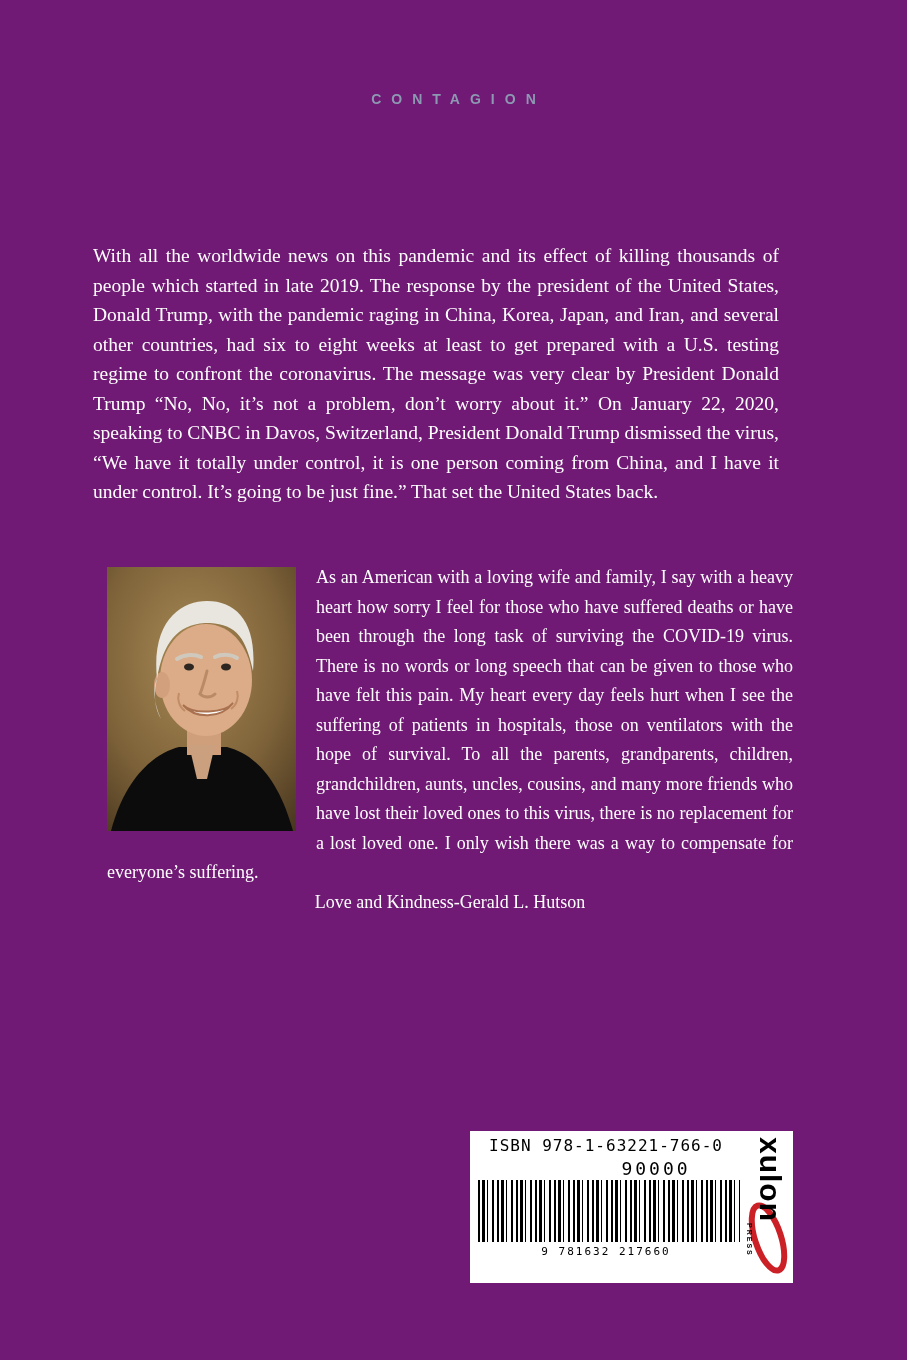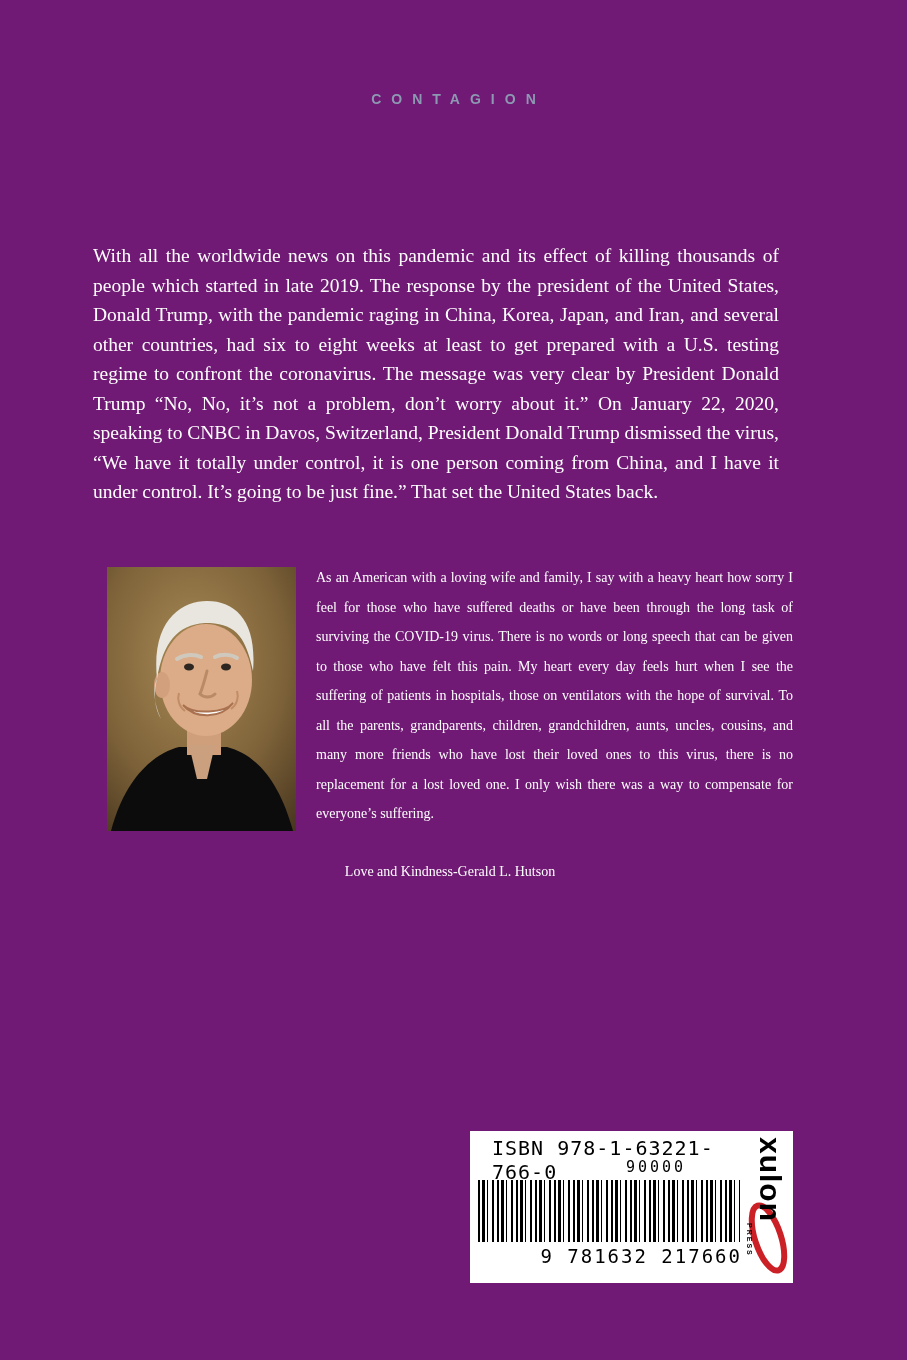--- a/index.html
+++ b/index.html
@@ -41,21 +41,21 @@
     line-height: 29.5px;
     text-align: justify;
   }
 
   
   .author-section {
     position: absolute;
     top: 563px; left: 107px;
     width: 686px;
     color: #ffffff;
-    font-size: 14px;
+    font-size: 18px;
     line-height: 29.5px;
   }
   .author-photo {
     float: left;
     width: 189px;
     height: 264px;
     margin: 4px 20px 26px 0;
     overflow: hidden;
   }
   .author-photo svg { display: block; width: 100%; height: 100%; }
@@ -68,52 +68,52 @@
     left: 470px; top: 1131px;
     width: 323px; height: 152px;
     background: #ffffff;
     color: #000000;
     font-family: "DejaVu Sans Mono", monospace;
   }
   .isbn-text {
     position: absolute;
     top: 5px; left: 0;
     width: 272px;
-    font-size: 20px;
+    text-align: center;
+    font-size: 16px;
     letter-spacing: 1px;
-    margin-left: 22px;
   }
   .price-code {
     position: absolute;
     top: 27px; left: 100px;
     width: 172px;
     text-align: center;
-    font-size: 15px;
+    font-size: 18px;
     letter-spacing: 3px;
   }
   .barcode-bars {
     position: absolute;
     top: 49px; left: 8px;
     width: 262px; height: 62px;
     background: repeating-linear-gradient(90deg,
       #000 0px, #000 2px,
       #fff 2px, #fff 4px,
       #000 4px, #000 7px,
       #fff 7px, #fff 9px,
       #000 9px, #000 10px,
       #fff 10px, #fff 14px,
       #000 14px, #000 16px,
       #fff 16px, #fff 19px);
   }
   .ean-digits {
     position: absolute;
     top: 114px; left: 0;
     width: 272px;
-    text-align: right;
-    font-size: 19px;
+    text-align: center;
+    font-size: 11px;
     letter-spacing: 2px;
   }
   .xulon-logo {
     position: absolute;
     top: 0; right: 0;
     width: 50px; height: 152px;
   }
   .swoosh-svg {
     position: absolute;
     left: -2px; top: 68px;

